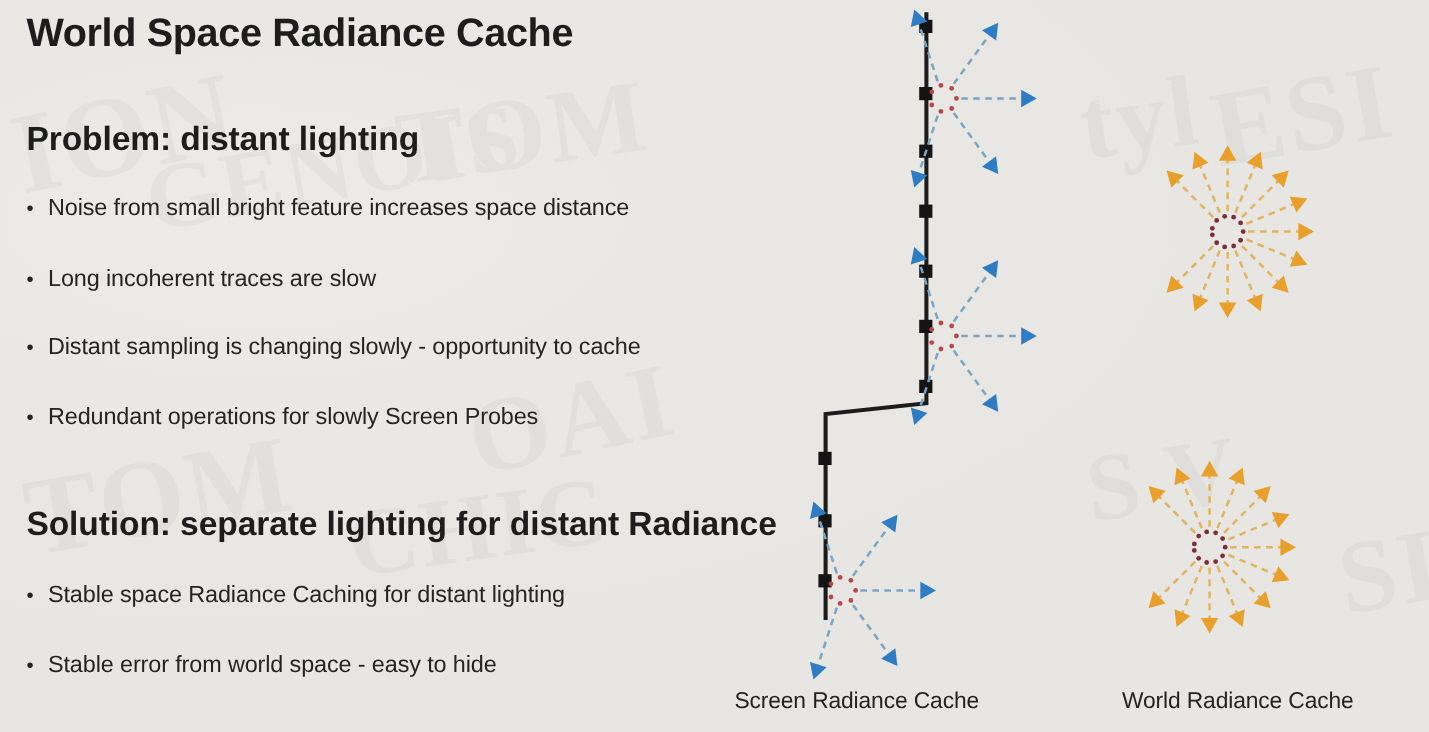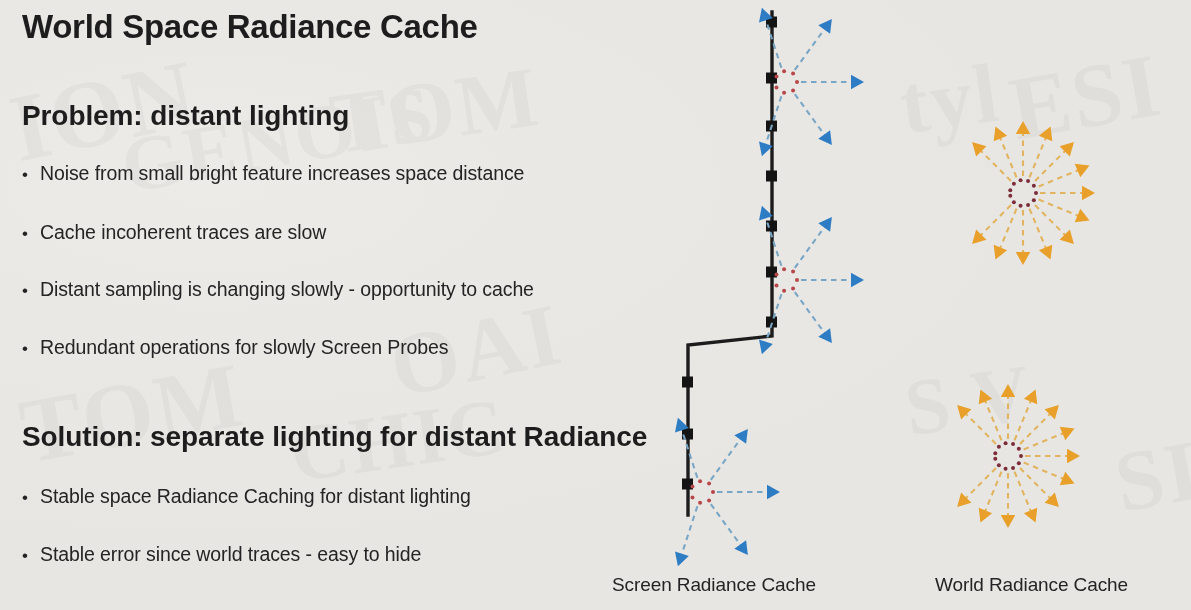--- a/index.html
+++ b/index.html
@@ -132,40 +132,40 @@
     <div id="slide-title">World Space Radiance Cache</div>
 
     <div class="section-head" id="head-problem">Problem: distant lighting</div>
 
     <div class="bullet-row" id="b0">
       <span class="bullet-dot">•</span>
       <span class="bullet-text">Noise from small bright feature increases space distance</span>
     </div>
     <div class="bullet-row" id="b1">
       <span class="bullet-dot">•</span>
-      <span class="bullet-text">Cache incoherent traces are slow</span>
+      <span class="bullet-text">Long incoherent traces are slow</span>
     </div>
     <div class="bullet-row" id="b2">
       <span class="bullet-dot">•</span>
       <span class="bullet-text">Distant sampling is changing slowly - opportunity to cache</span>
     </div>
     <div class="bullet-row" id="b3">
       <span class="bullet-dot">•</span>
       <span class="bullet-text">Redundant operations for slowly Screen Probes</span>
     </div>
 
     <div class="section-head" id="head-solution">Solution: separate lighting for distant Radiance</div>
 
     <div class="bullet-row" id="b4">
       <span class="bullet-dot">•</span>
       <span class="bullet-text">Stable space Radiance Caching for distant lighting</span>
     </div>
     <div class="bullet-row" id="b5">
       <span class="bullet-dot">•</span>
-      <span class="bullet-text">Stable error since world traces - easy to hide</span>
+      <span class="bullet-text">Stable error from world space - easy to hide</span>
     </div>
   </div>
 
   <div id="diagram">
     <svg id="diagram-svg" width="591" height="610" viewBox="600 0 591 610" xmlns="http://www.w3.org/2000/svg">
       <g id="wall-group">
           <polyline points="772,12 772,336 688,345 688,515" fill="none" stroke="#1c1c1c" stroke-width="3.4" stroke-linejoin="miter" stroke-linecap="square"></polyline>
         </g>
       <g id="probe-marker-group">
           <rect x="766" y="16.5" width="11" height="11" fill="#141414"></rect>

